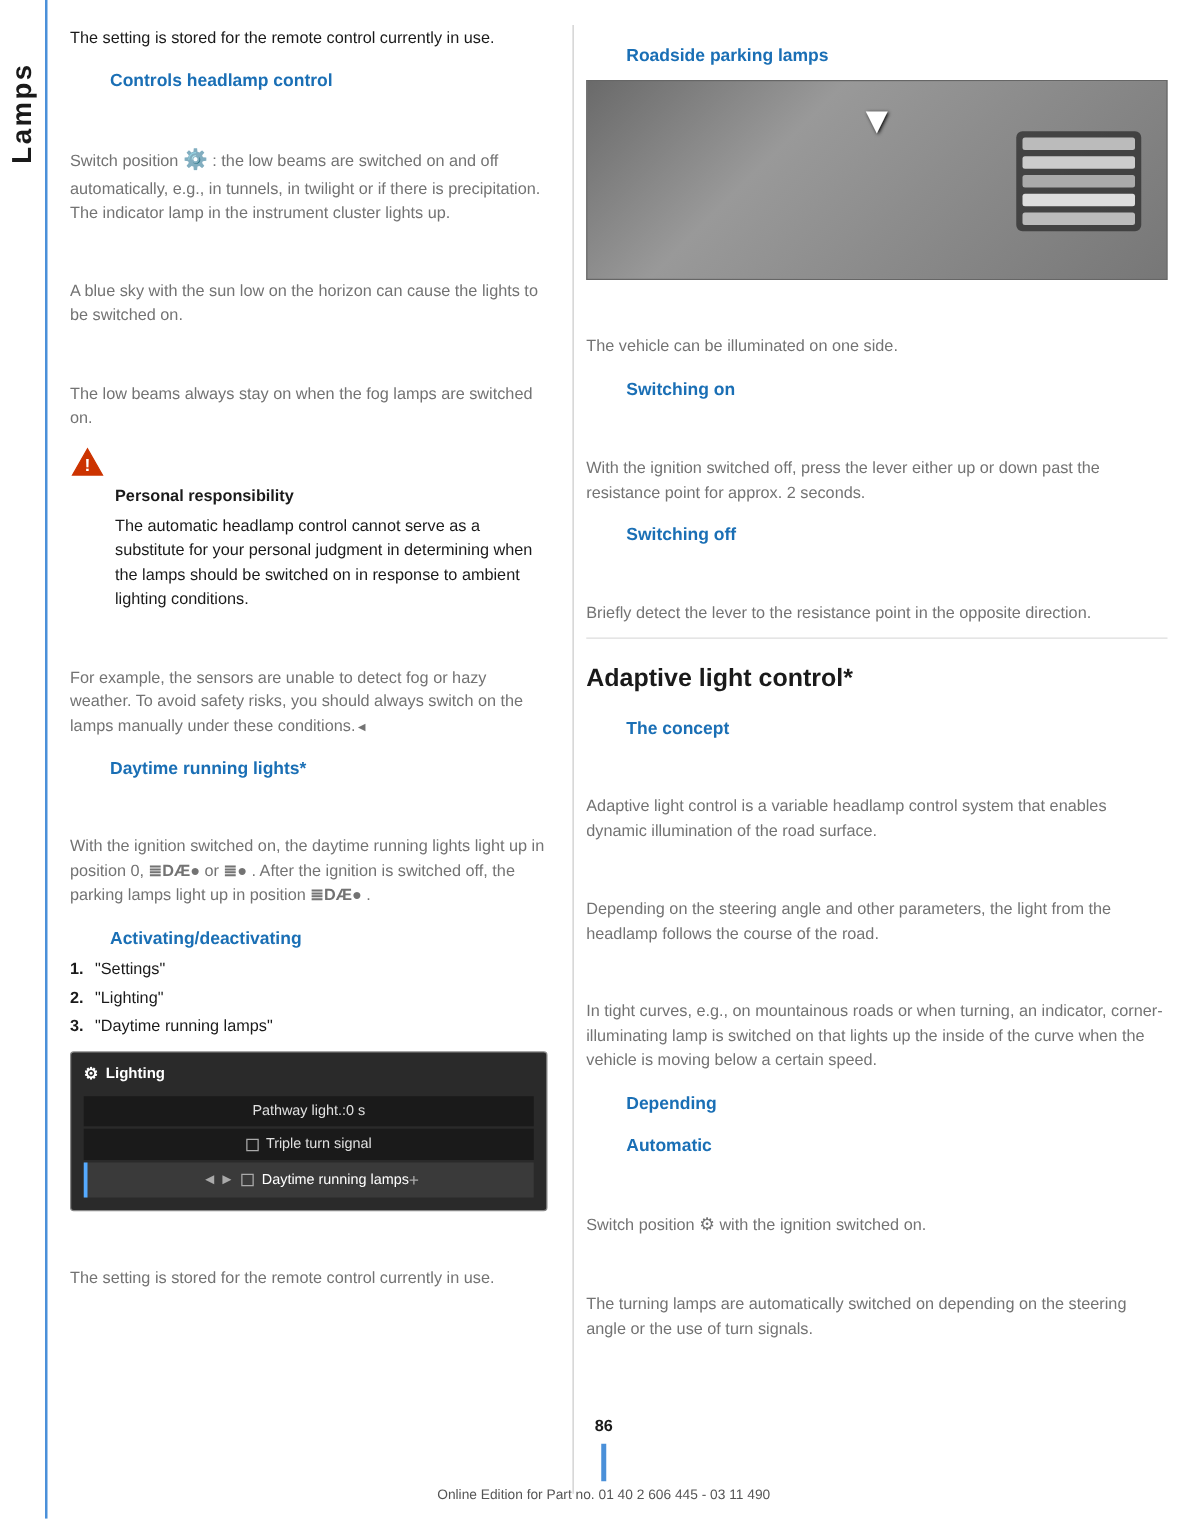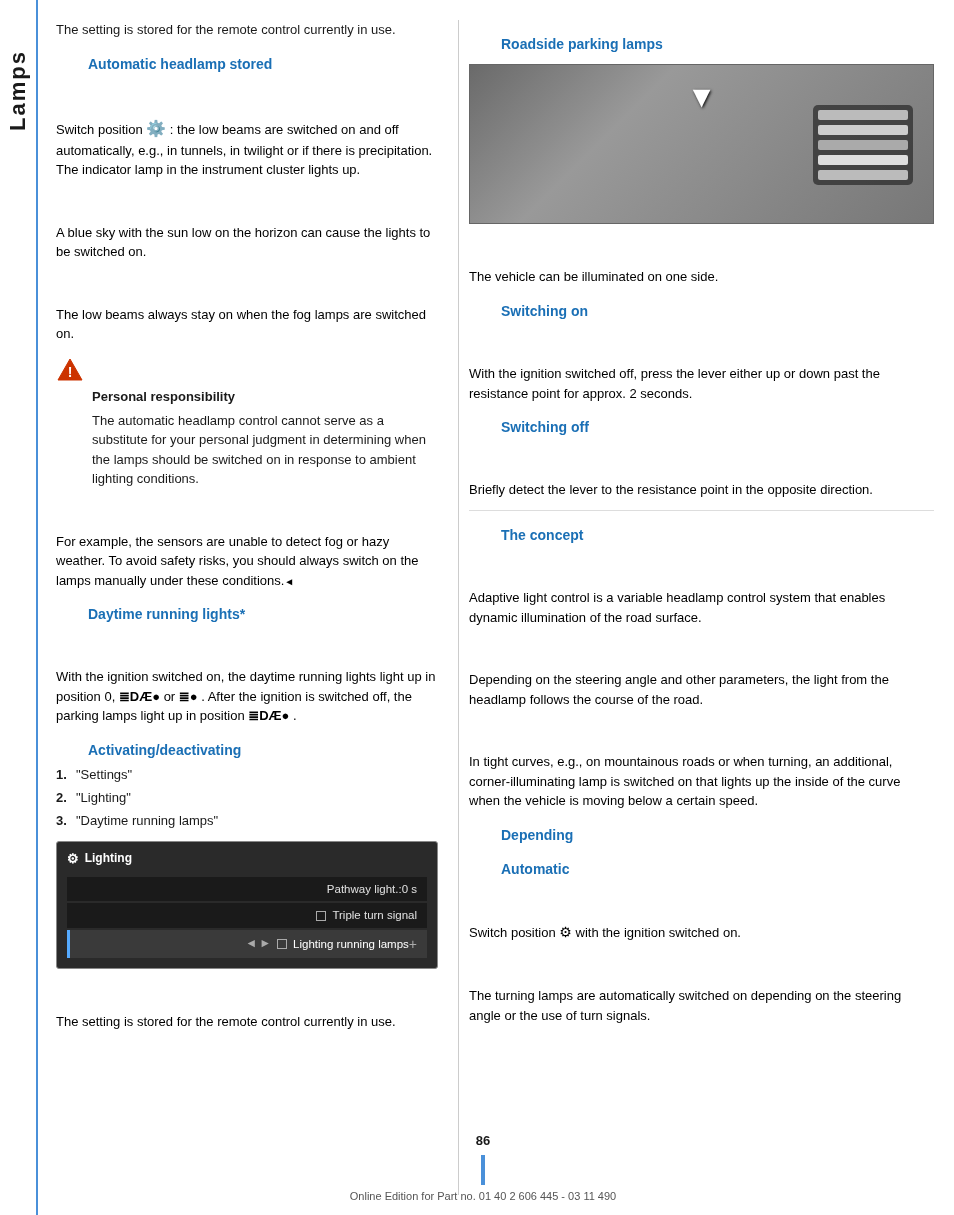--- a/index.html
+++ b/index.html
@@ -75,21 +75,21 @@
     .section-heading-large {
       font-size: 20px;
       font-weight: bold;
       color: #1a1a1a;
       margin-bottom: 10px;
       margin-top: 18px;
     }
 
     .body-text {
       font-size: 13px;
-      color: #000000;
+      color: #737373;
       margin-bottom: 7px;
       line-height: 1.5;
       margin-top: 43px;
     }
 
     
     .warning-box {
       display: flex;
       align-items: flex-start;
       margin: 10px 0;
@@ -159,21 +159,21 @@
       align-items: center;
       gap: 6px;
     }
 
     .ui-mockup-row {
       background: #1a1a1a;
       color: #e0e0e0;
       font-size: 11.5px;
       padding: 4px 10px;
       display: flex;
-      justify-content: flex-end;
+      justify-content: center;
       align-items: center;
       margin-bottom: 2px;
     }
 
     .ui-mockup-row.highlighted {
       background: #3a3a3a;
       color: #fff;
       border-left: 3px solid #5af;
     }
 
@@ -297,21 +297,21 @@
     <div class="sidebar-label">Lamps</div>
   </div>
 
   <div class="content-area">
 
     <div class="left-col">
 
       <p class="top-section-text">The setting is stored for the remote control currently in use.</p>
 
       <div>
-        <h2 class="section-heading">Automatic headlamp stored</h2>
+        <h2 class="section-heading">Controls headlamp control</h2>
         <p class="body-text">
           Switch position <span style="font-size:16px;">⚙️</span> : the low beams are switched on and off automatically, e.g., in tunnels, in twilight or if there is precipitation. The indicator lamp in the instrument cluster lights up.
         </p>
         <p class="body-text">A blue sky with the sun low on the horizon can cause the lights to be switched on.</p>
         <p class="body-text">The low beams always stay on when the fog lamps are switched on.</p>
 
         <div class="warning-box">
           <svg class="warning-icon" viewBox="0 0 28 28">
             <polygon points="14,3 26,24 2,24" fill="#cc3300" stroke="#cc3300" stroke-width="1"></polygon>
             <text x="14" y="21" text-anchor="middle" fill="white" font-size="14" font-weight="bold">!</text>
@@ -367,21 +367,21 @@
             </div>
           </div>
 
           <div class="ui-mockup-row highlighted">
             <div class="ui-mockup-row-left">
               <div class="nav-arrows">
                 <span class="nav-arrow">◄</span>
                 <span class="nav-arrow">►</span>
               </div>
               <span class="checkbox-icon"></span>
-              <span>Lighting running lamps</span>
+              <span>Daytime running lamps</span>
             </div>
             <span class="plus-btn">+</span>
           </div>
 
         </div>
 
         <p class="body-text">The setting is stored for the remote control currently in use.</p>
       </div>
     </div>
 
@@ -416,26 +416,27 @@
       </div>
 
       <div>
         <h3 class="section-heading">Switching off</h3>
         <p class="body-text">Briefly detect the lever to the resistance point in the opposite direction.</p>
       </div>
 
       <hr class="divider">
 
       <div>
+        <h1 class="section-heading-large">Adaptive light control*</h1>
 
         <div>
           <h3 class="section-heading">The concept</h3>
           <p class="body-text">Adaptive light control is a variable headlamp control system that enables dynamic illumination of the road surface.</p>
           <p class="body-text">Depending on the steering angle and other parameters, the light from the headlamp follows the course of the road.</p>
-          <p class="body-text">In tight curves, e.g., on mountainous roads or when turning, an additional, corner-illuminating lamp is switched on that lights up the inside of the curve when the vehicle is moving below a certain speed.</p>
+          <p class="body-text">In tight curves, e.g., on mountainous roads or when turning, an indicator, corner-illuminating lamp is switched on that lights up the inside of the curve when the vehicle is moving below a certain speed.</p>
         </div>
 
         <div>
           <h3 class="section-heading">Depending</h3>
         </div>
 
         <div>
           <h3 class="section-heading">Automatic</h3>
           <p class="body-text">
             Switch position <span style="font-size:14px;">⚙</span> with the ignition switched on.

